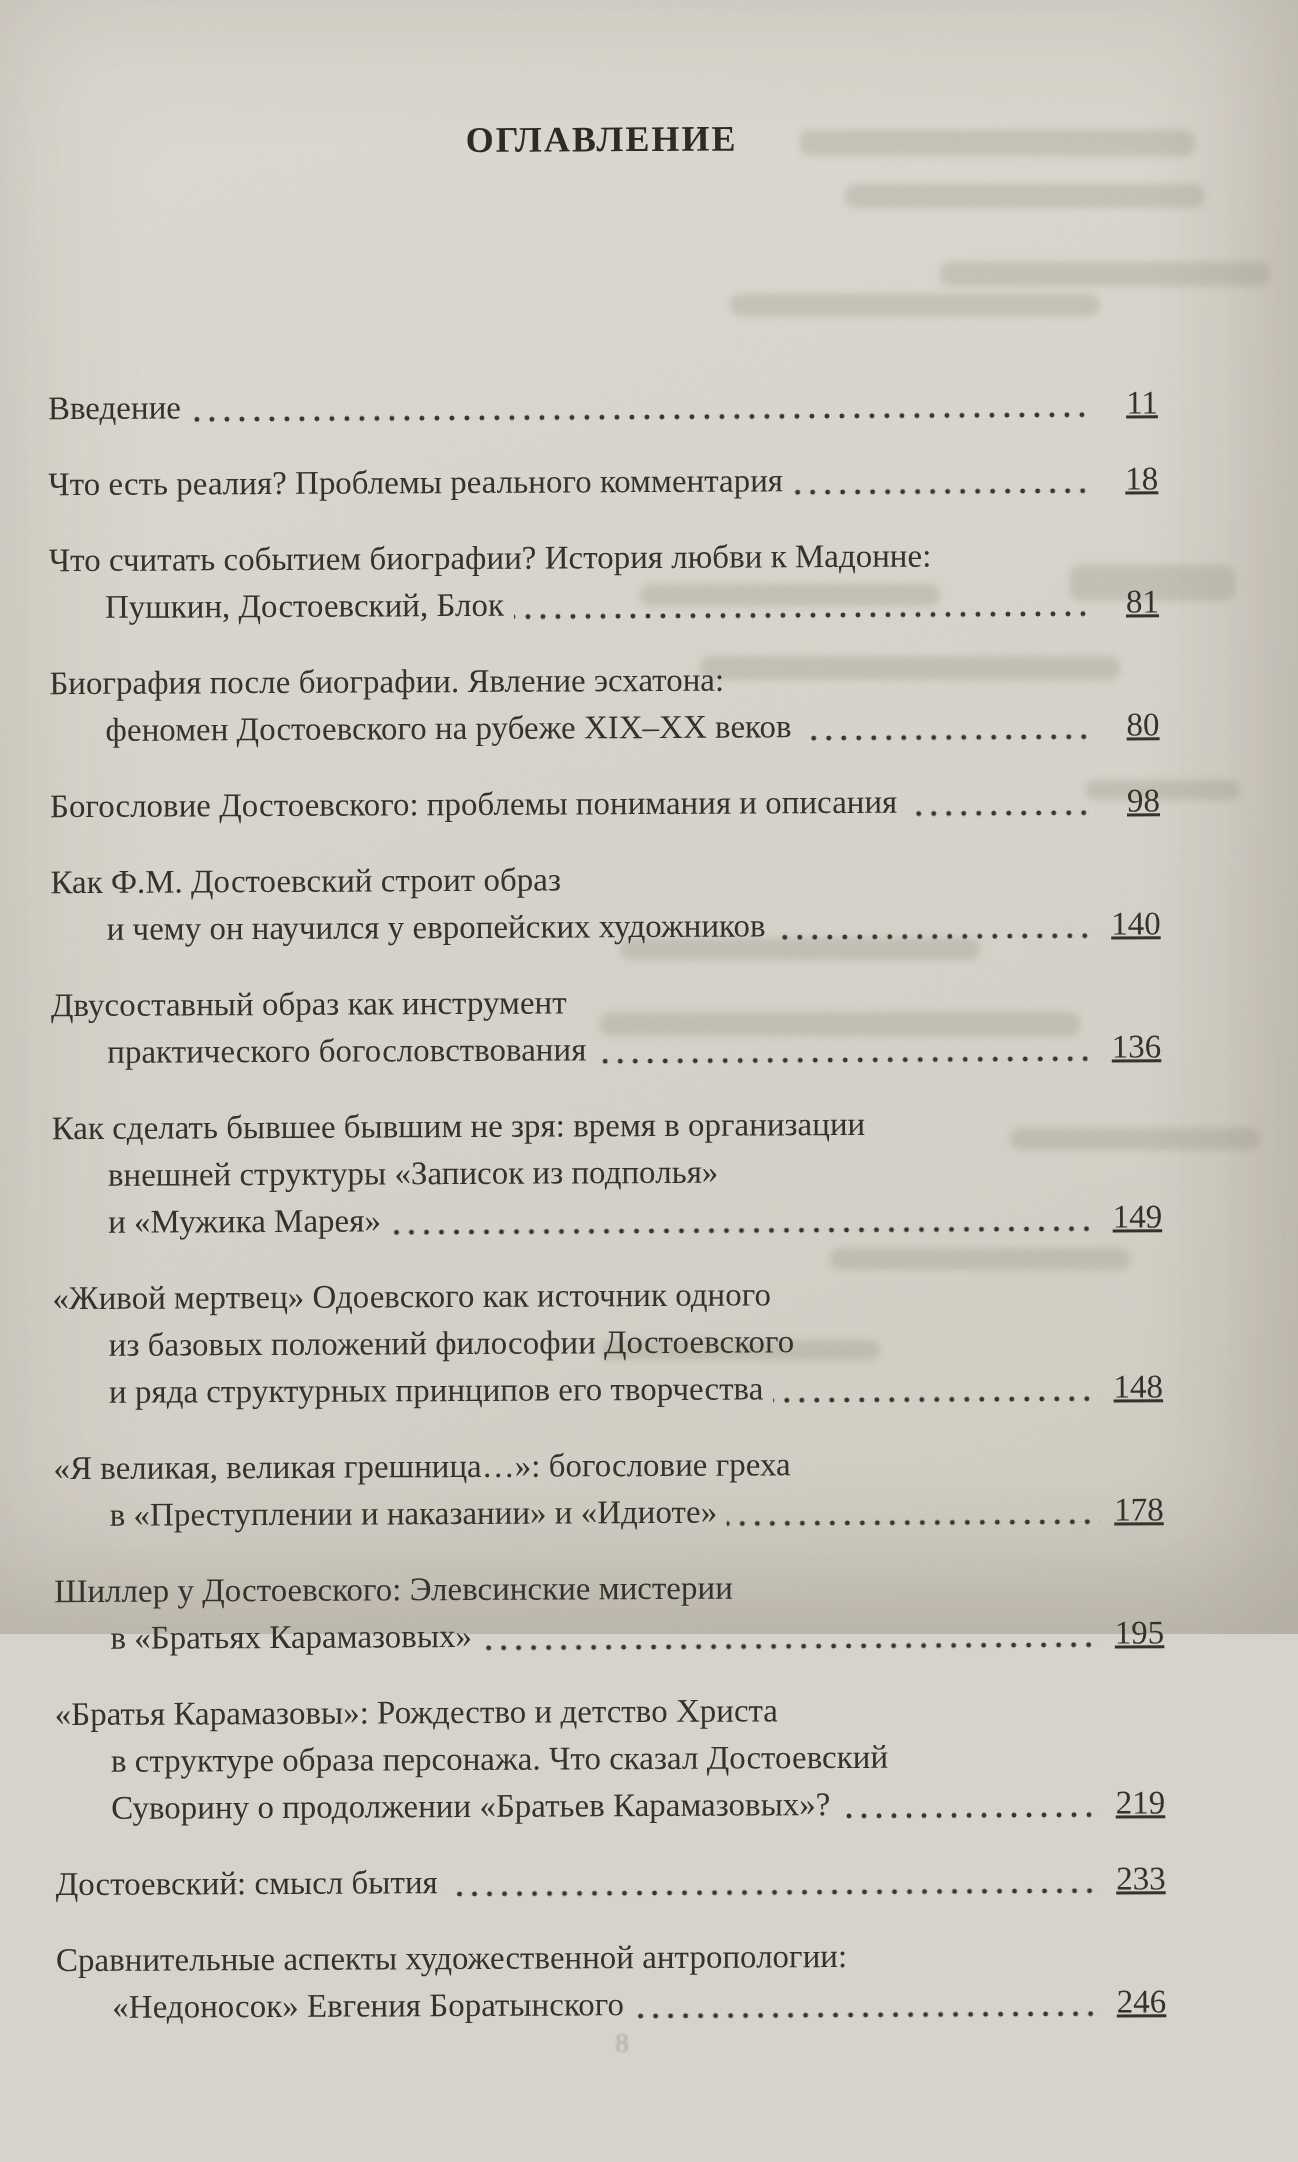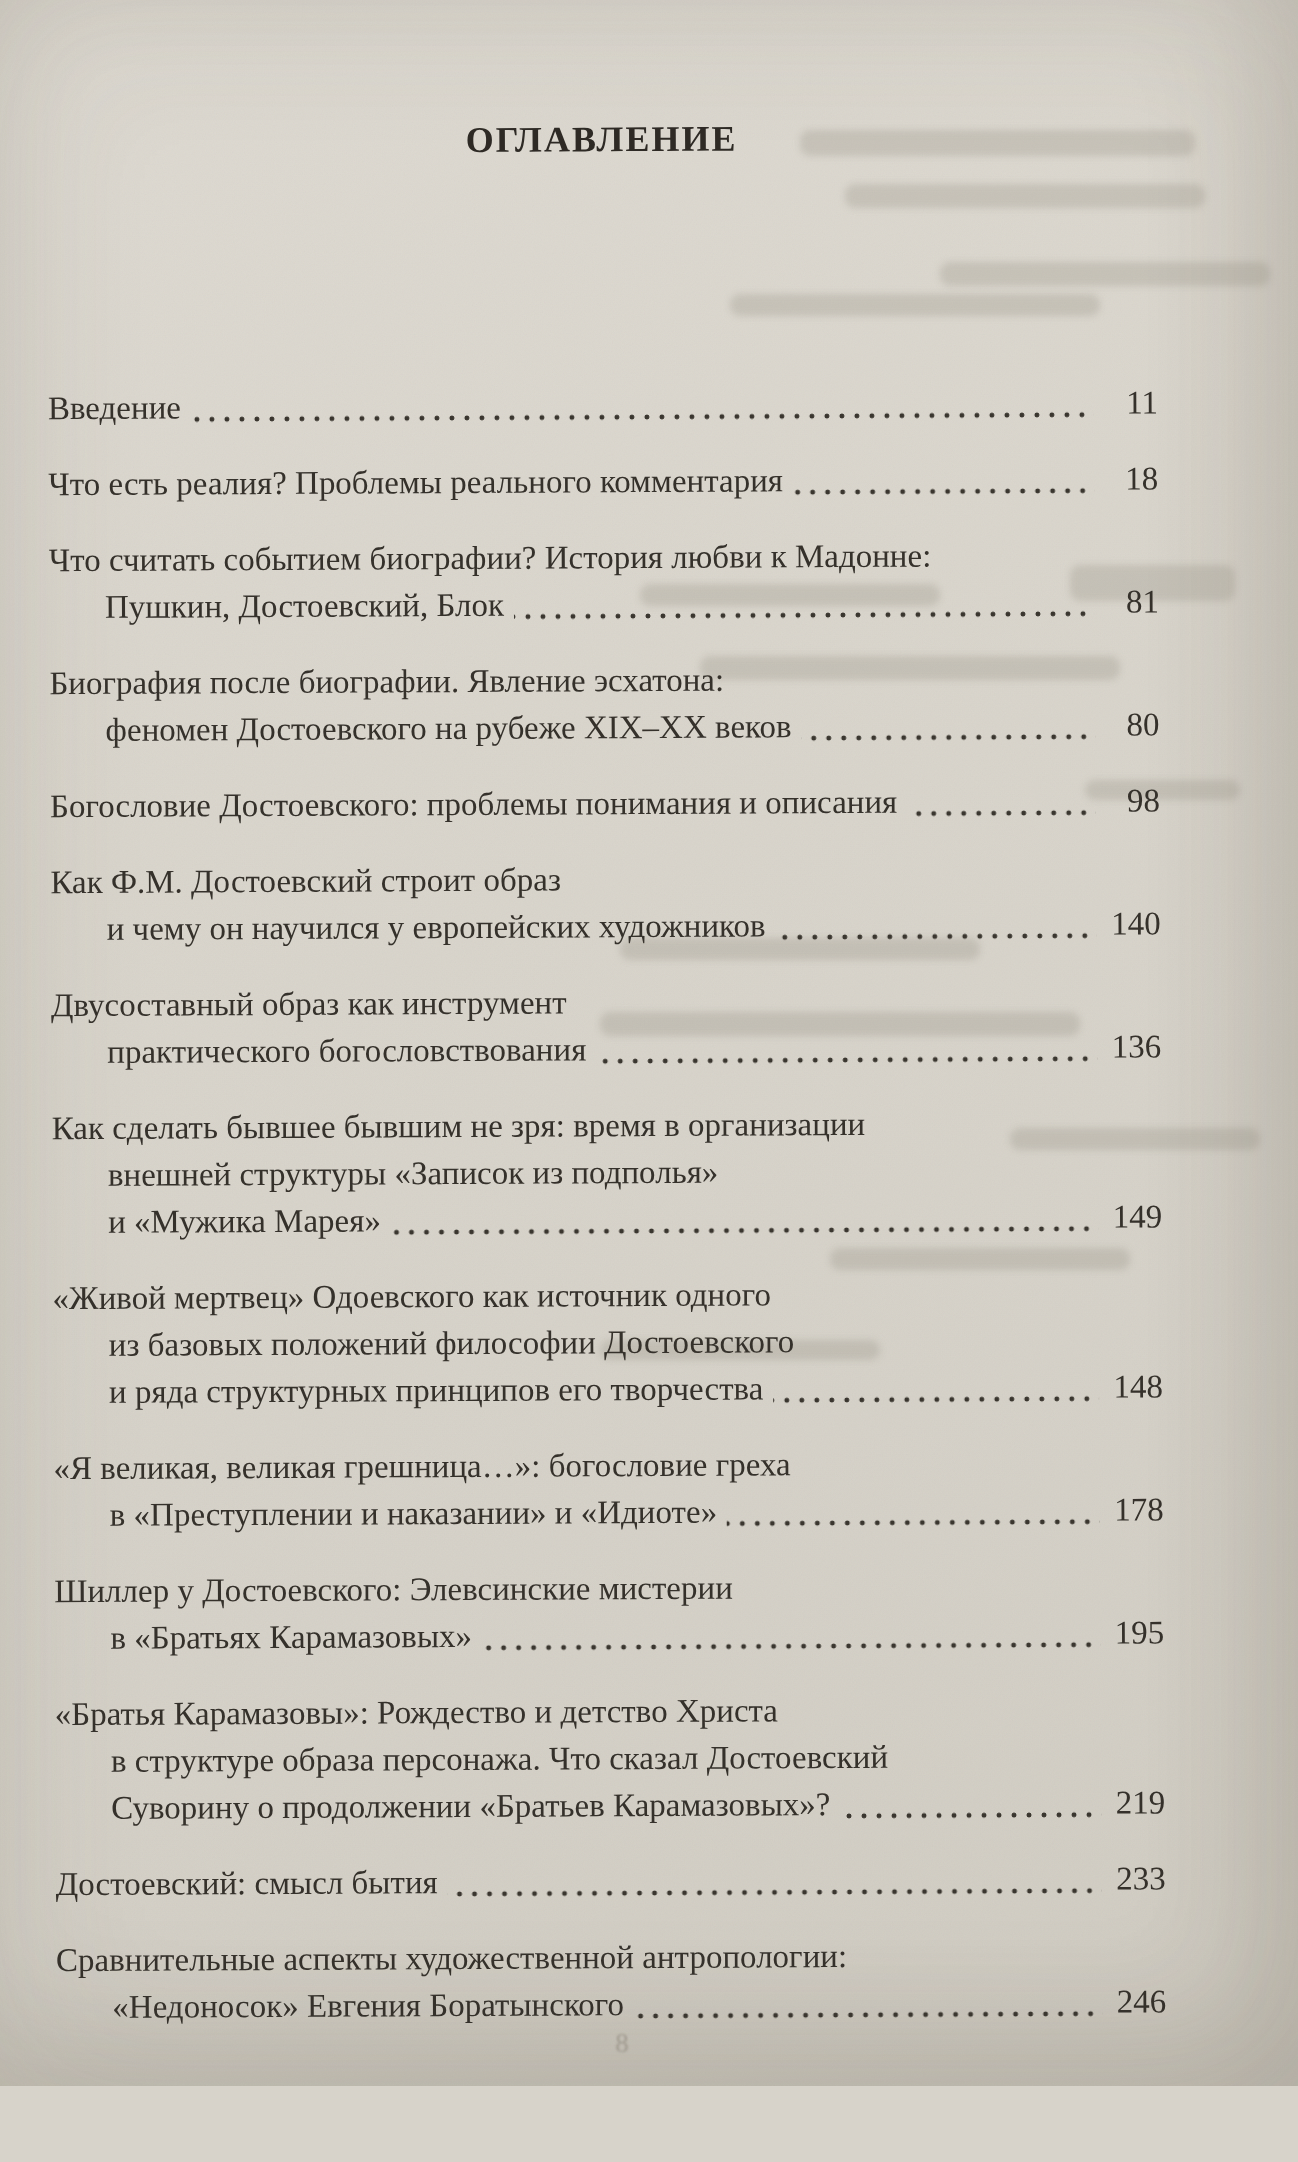--- a/index.html
+++ b/index.html
@@ -2,21 +2,21 @@
 <html lang="ru"><head>
 <meta charset="utf-8">
 <style>
   html,body{margin:0;padding:0;}
   body{
     width:1298px;height:2162px;overflow:hidden;
     background:#d7d3ca;
     font-family:"Liberation Serif","DejaVu Serif",serif;
   }
   .sheet{
-    position:relative;width:1298px;height:2086px;
+    position:relative;width:1298px;height:1634px;
     background:linear-gradient(160deg,#dedad2 0%,#dad6cd 35%,#d6d2c9 68%,#d0ccc2 100%);
     box-shadow:inset 0 0 150px rgba(72,64,52,.16),
                inset -35px -50px 130px rgba(72,64,52,.12),
                inset 30px 25px 100px rgba(255,255,248,.22);
   }
   .content{
     position:relative;
     padding:118px 138px 0 50px;
     transform:rotate(-0.3deg);
     transform-origin:50% 40%;
@@ -32,21 +32,21 @@
   .entry{margin-bottom:29px;}
   .line{display:flex;align-items:baseline;white-space:nowrap;}
   .line.indent{padding-left:56px;}
   .txt{flex:0 0 auto;}
   .leader{
     flex:1 1 auto;min-width:34px;height:6px;align-self:flex-end;
     margin:0 10px 9px 10px;
     background-image:radial-gradient(circle at 3px 3px,#3a362f 2.1px,rgba(58,54,47,0) 2.8px);
     background-size:15px 6px;background-repeat:repeat-x;background-position:right center;
   }
-  .pg{flex:0 0 auto;min-width:54px;text-align:right;}
+  .pg{flex:0 0 auto;min-width:54px;text-align:right;text-decoration:underline;}
   
   .ghost{
     position:absolute;border-radius:10px;
     background:rgba(122,114,98,.20);
     filter:blur(3.5px);
     pointer-events:none;
   }
   .folio{
     position:absolute;left:592px;top:2028px;width:60px;text-align:center;
     font-size:27px;color:rgba(99,91,78,.35);filter:blur(1px);

